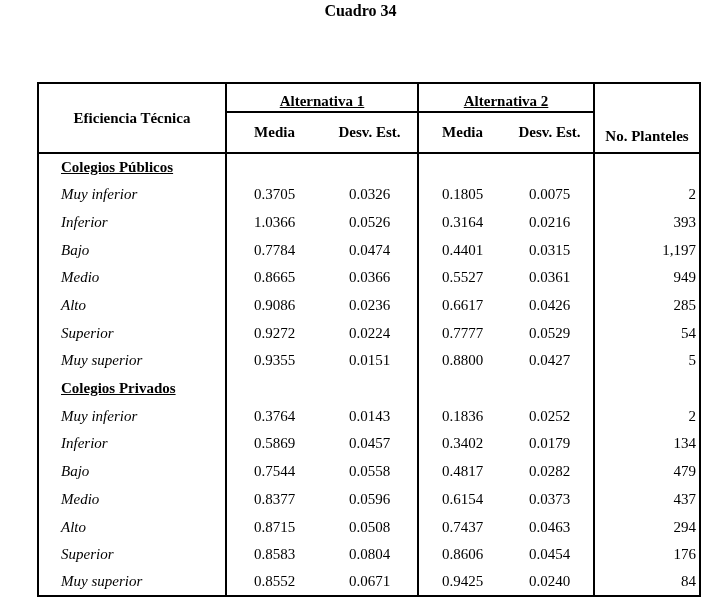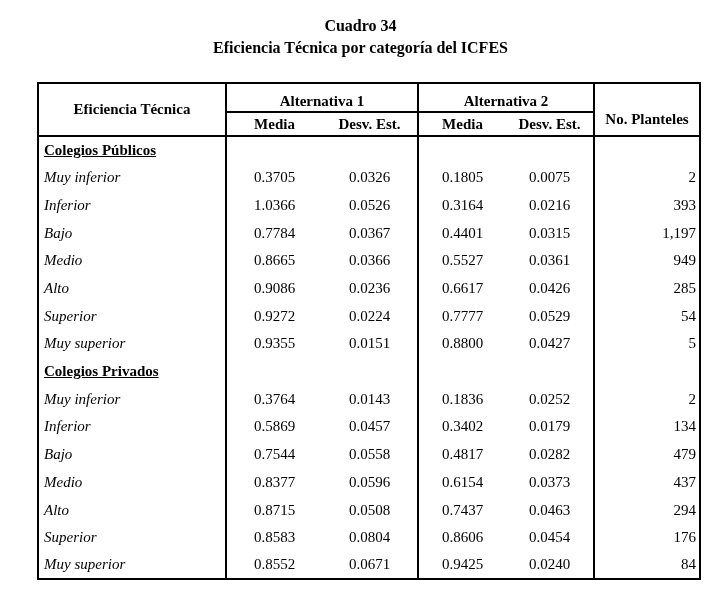--- a/index.html
+++ b/index.html
@@ -6,21 +6,20 @@
   html, body {
     margin: 0; padding: 0;
     width: 721px; height: 599px;
     background: #ffffff;
     color: #000000;
     font-family: "Liberation Serif", "DejaVu Serif", serif;
     overflow: hidden;
     position: relative;
   }
   .caption {
-    padding-top: 15px;
     text-align: center;
     font-weight: bold;
     font-size: 16px;
     line-height: 22px;
   }
   table.tbl {
     position: absolute;
     left: 37px;
     top: 82px;
     width: 662px;
@@ -35,46 +34,45 @@
     line-height: 1.1;
     overflow: hidden;
     white-space: nowrap;
   }
   .tbl thead th {
     border-bottom: 2px solid #000000;
     font-weight: bold;
     text-align: center;
   }
   .tbl thead tr.top-row th { height: 29px; }
-  .tbl thead tr.sub-row th { height: 24px; }
+  .tbl thead tr.sub-row th { height: 41px; }
   .bdl { border-left: 2px solid #000000; }
   th.corner { vertical-align: middle; }
   th.alt-head { vertical-align: bottom; padding-bottom: 2px; }
   th.planteles-head { vertical-align: bottom; padding-bottom: 8px; }
-  .u { }
+  .u { text-decoration: underline; }
   .tbl tbody td { height: 27.7px; vertical-align: middle; }
   td.label {
     text-align: left;
-    padding-left: 5px;
+    padding-left: 22px;
     font-style: italic;
   }
   td.section {
     font-style: normal;
     font-weight: bold;
     text-decoration: underline;
   }
   td.num { text-align: center; }
   td.pl { text-align: right; padding-right: 3px; }
 </style>
 </head>
 <body>
 
 <div class="caption">
   <div>Cuadro 34</div>
-  <div>Eficiencia Técnica por categoría del ICFES</div>
 </div>
 
 <table class="tbl">
   <colgroup>
     <col style="width:188px">
     <col style="width:96px">
     <col style="width:96px">
     <col style="width:88px">
     <col style="width:88px">
     <col style="width:106px">
@@ -114,21 +112,21 @@
         <td class="label">Inferior</td>
         <td class="num bdl">1.0366</td>
         <td class="num">0.0526</td>
         <td class="num bdl">0.3164</td>
         <td class="num">0.0216</td>
         <td class="pl bdl">393</td>
       </tr>
       <tr>
         <td class="label">Bajo</td>
         <td class="num bdl">0.7784</td>
-        <td class="num">0.0367</td>
+        <td class="num">0.0474</td>
         <td class="num bdl">0.4401</td>
         <td class="num">0.0315</td>
         <td class="pl bdl">1,197</td>
       </tr>
       <tr>
         <td class="label">Medio</td>
         <td class="num bdl">0.8665</td>
         <td class="num">0.0366</td>
         <td class="num bdl">0.5527</td>
         <td class="num">0.0361</td>

